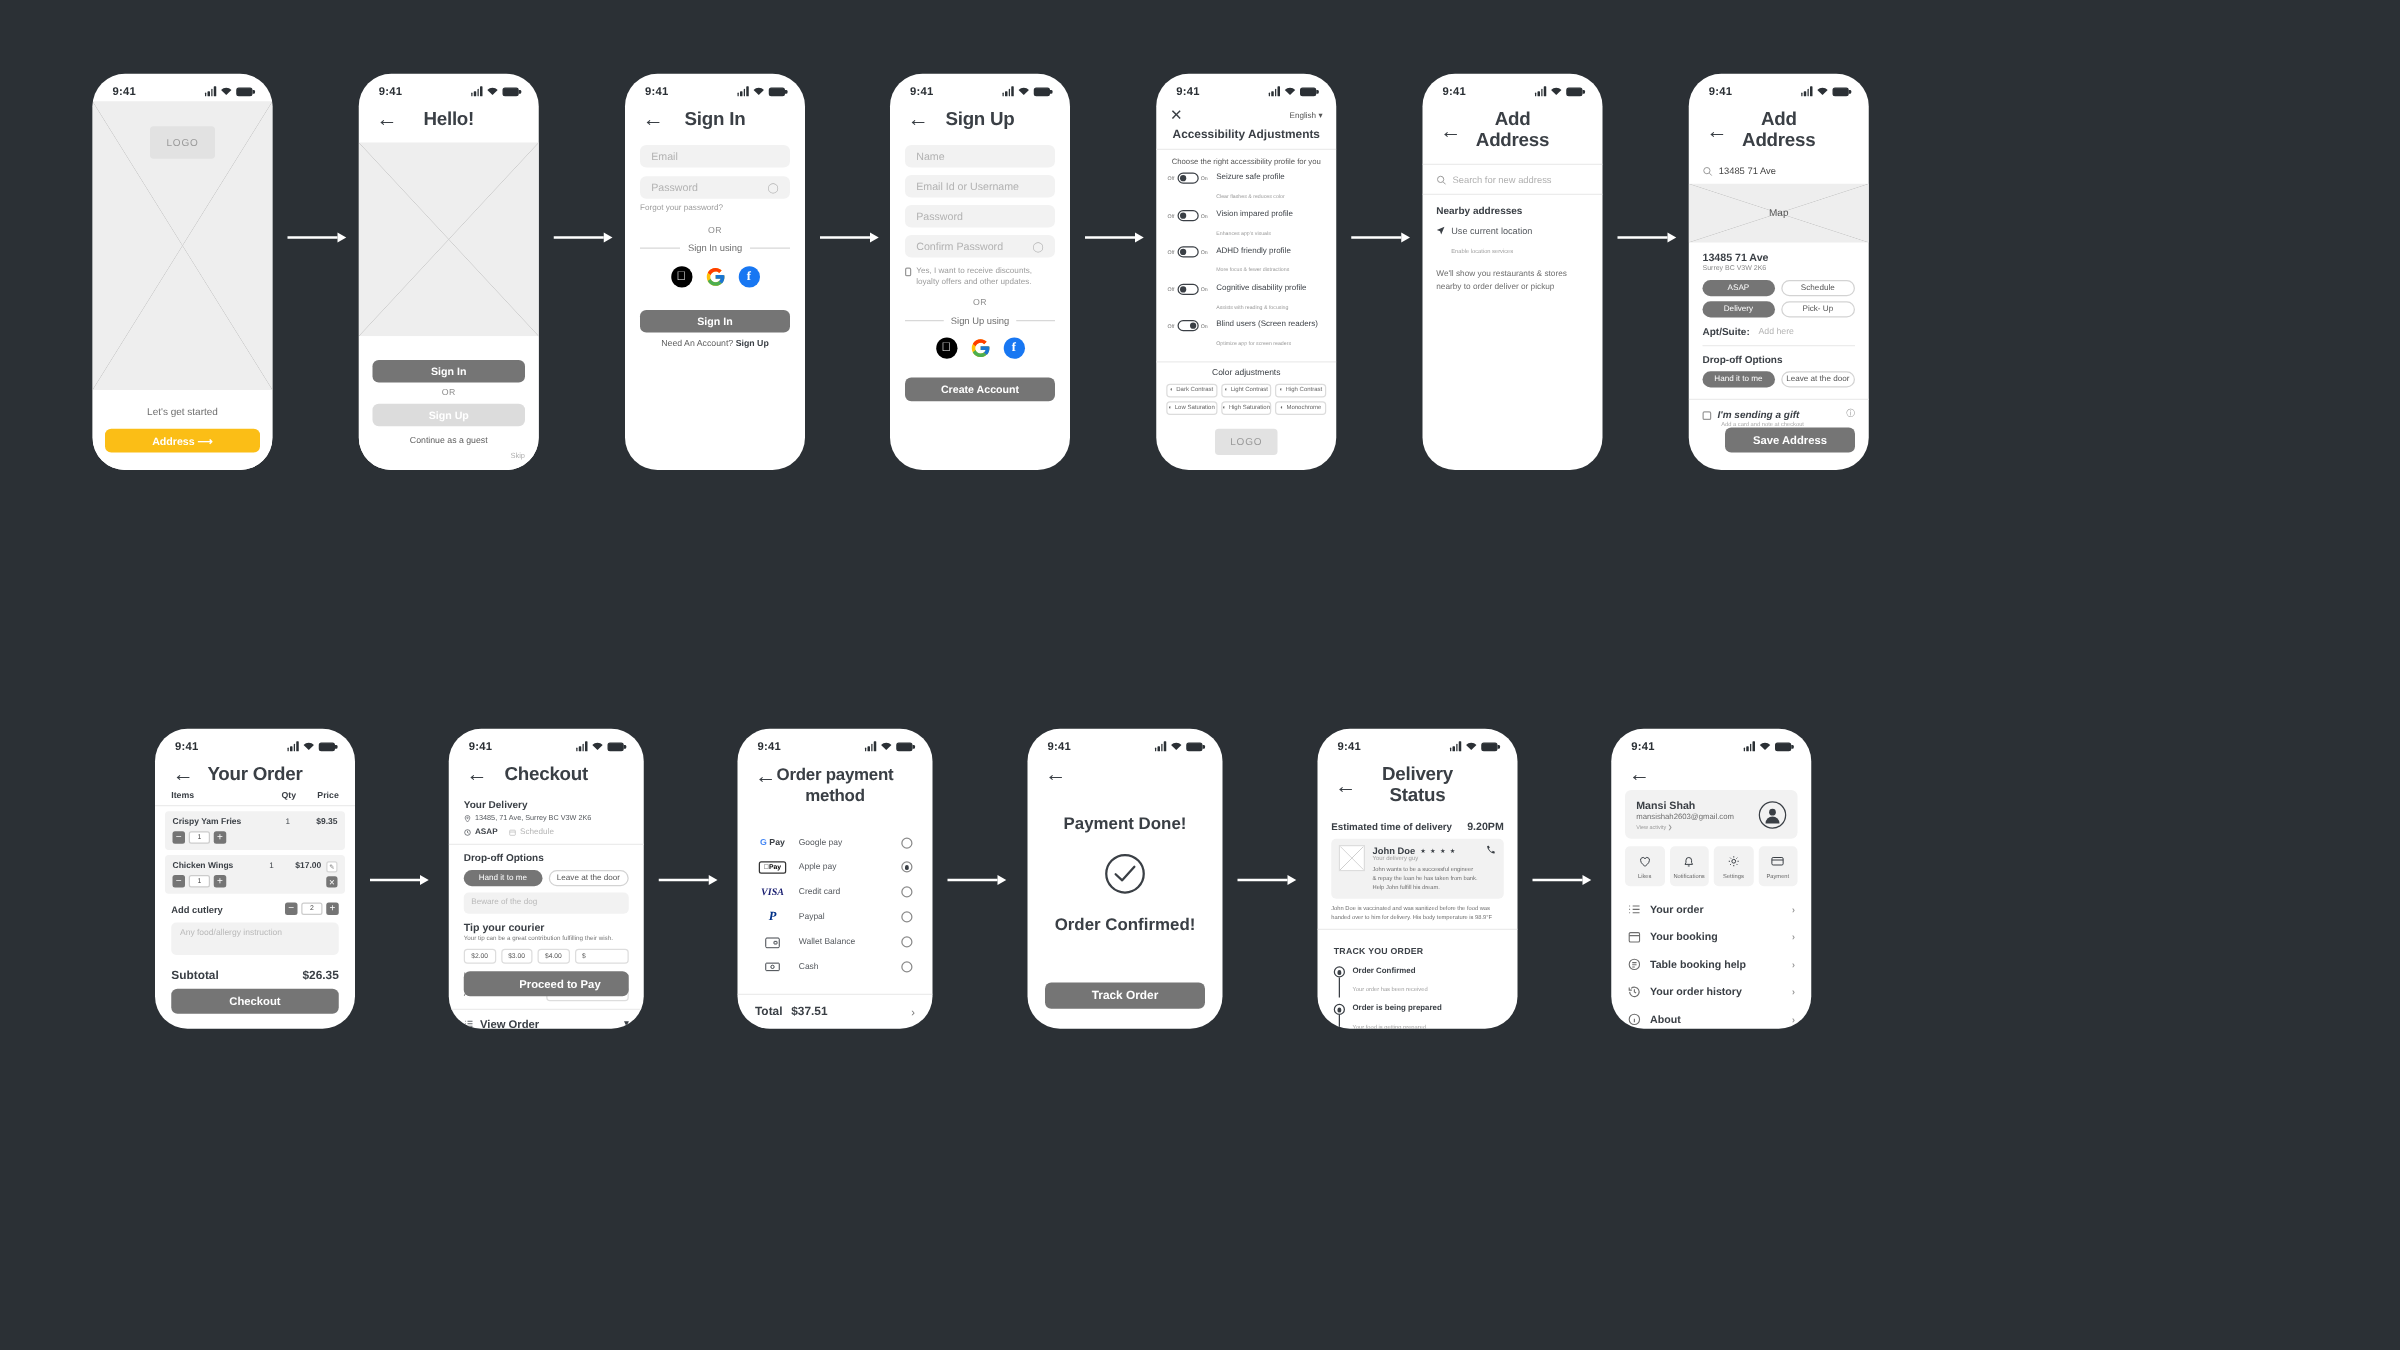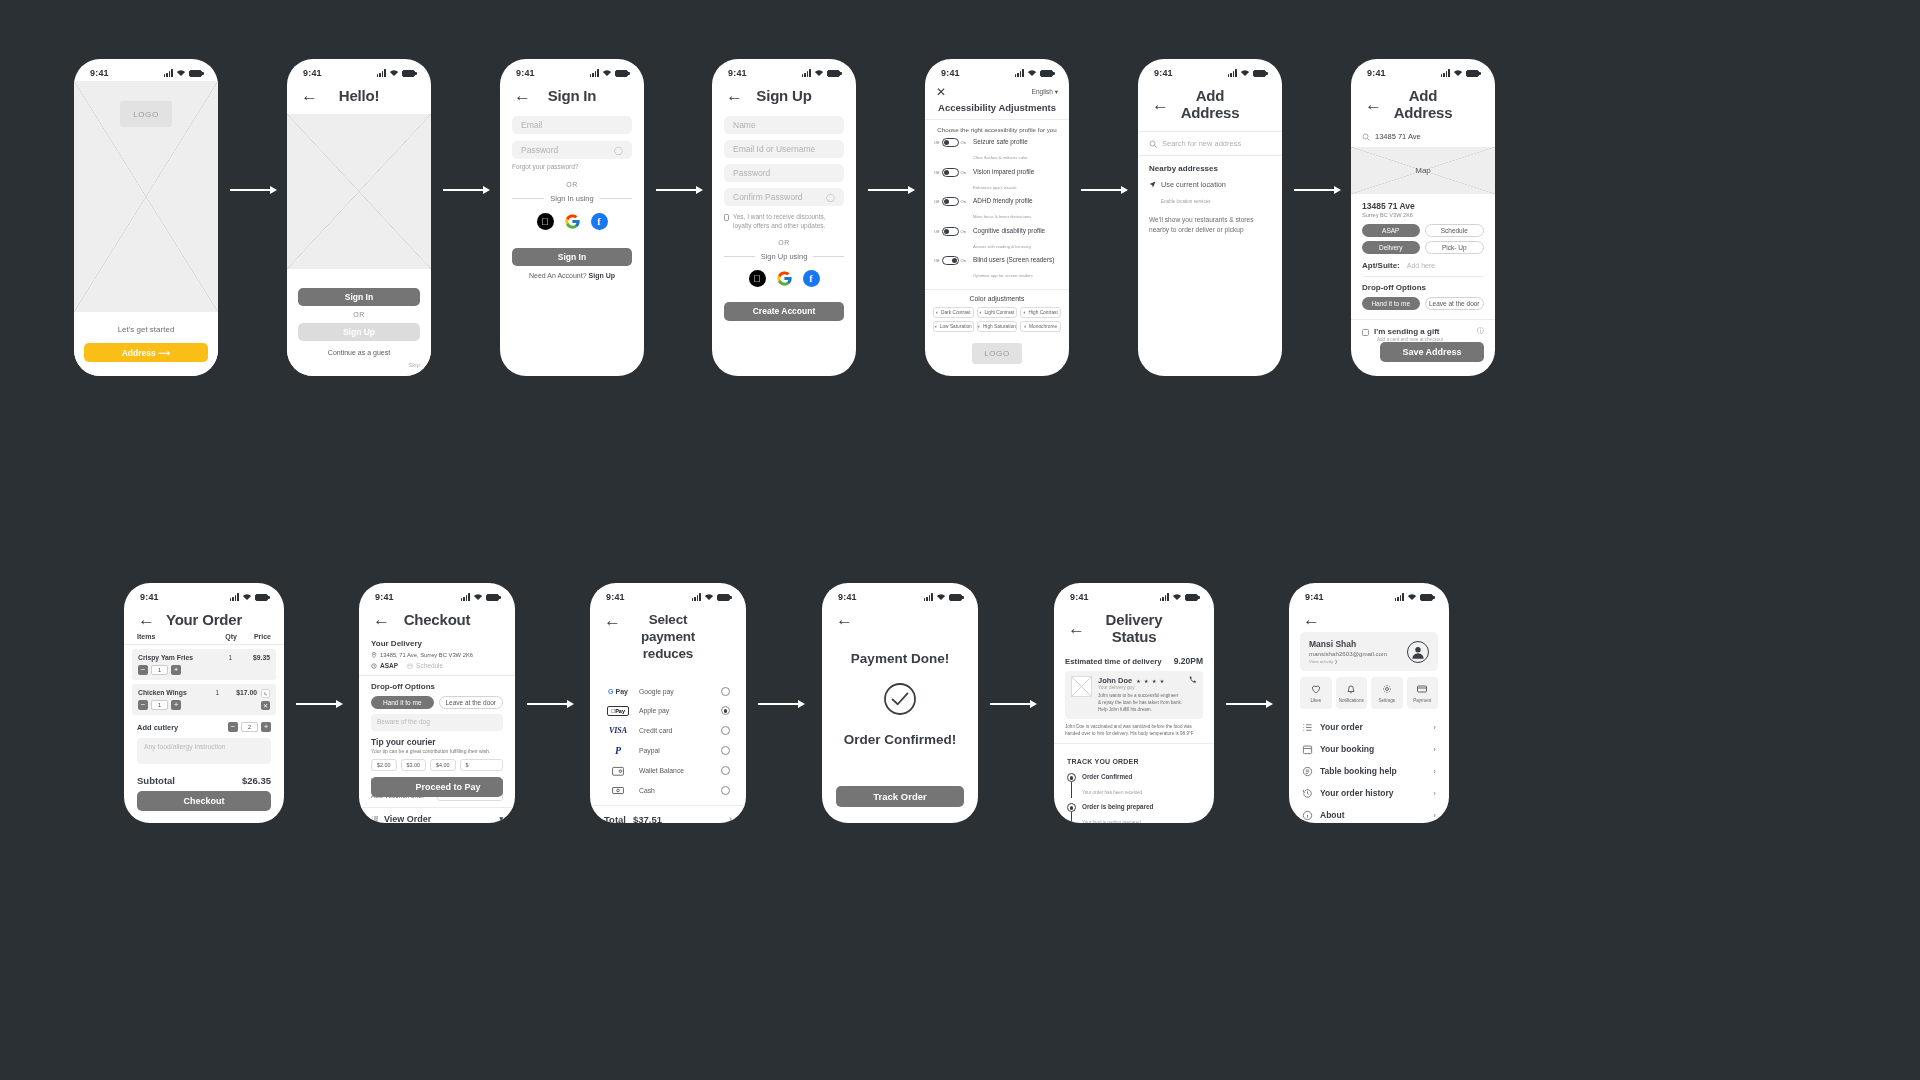--- a/index.html
+++ b/index.html
@@ -531,21 +531,21 @@
       <span style="font-size:7px;color:#b5b5b5;">Add here</span>
     </div>
     <div class="sec-title" style="font-size:8px;margin-top:6px;">Drop-off Options</div>
     <div class="pillrow" style="margin-top:5px;">
       <span class="pill on">Hand it to me</span>
       <span class="pill off">Leave at the door</span>
     </div>
   </div>
   <div style="border-top:1px solid #ececec;margin-top:9px;padding:6px 11px 0;">
     <div class="row">
-      <span style="display:flex;align-items:flex-end;gap:5px;">
+      <span style="display:flex;align-items:flex-end;gap:5px;font-style:italic;">
         <span class="cb"></span>
         <span class="sec-title" style="font-size:8px;">I'm sending a gift</span>
       </span>
       <span style="font-size:7px;color:#9a9a9a;">ⓘ</span>
     </div>
     <div style="font-size:4.6px;color:#a8a8a8;margin-left:15px;margin-top:1px;">Add a card and note at checkout</div>
   </div>
   <div style="flex:1;display:flex;align-items:flex-end;padding:0 11px 14px;">
     <div class="btn btn-dark" style="width:100%;height:20px;font-size:9px;margin-left:18px;">Save Address</div>
   </div>
@@ -761,21 +761,21 @@
             <i></i>
           </span>
       <svg width="10" height="8" viewBox="0 0 12 9">
             <path d="M6 8.2 1 3.2a7 7 0 0 1 10 0z" fill="#2b3035"></path>
           </svg>
       <span class="batt"></span>
     </span>
   </div>
   <div class="navbar" style="align-items:flex-start;padding-top:7px;">
     <span class="backarrow">←</span>
-    <span class="screen-title small" style="line-height:1.25;">Select payment reduces</span>
+    <span class="screen-title small" style="line-height:1.25;">Order payment method</span>
   </div>
   <div id="pay-methods" style="padding:14px 16px 0;">
         <div class="row" style="margin-bottom: 10px;">
           <span style="display:flex;align-items:center;gap:9px;">
             <span style="width:24px;display:flex;align-items:center;justify-content:center;">
               <span style="font-size:7px;font-weight:700;color:#3a3f45;"><span style="color:#4285F4;">G</span> Pay</span>
             </span>
             <span style="font-size:6.8px;color:#55595e;">Google pay</span>
           </span>
           <span class="radio"></span>

